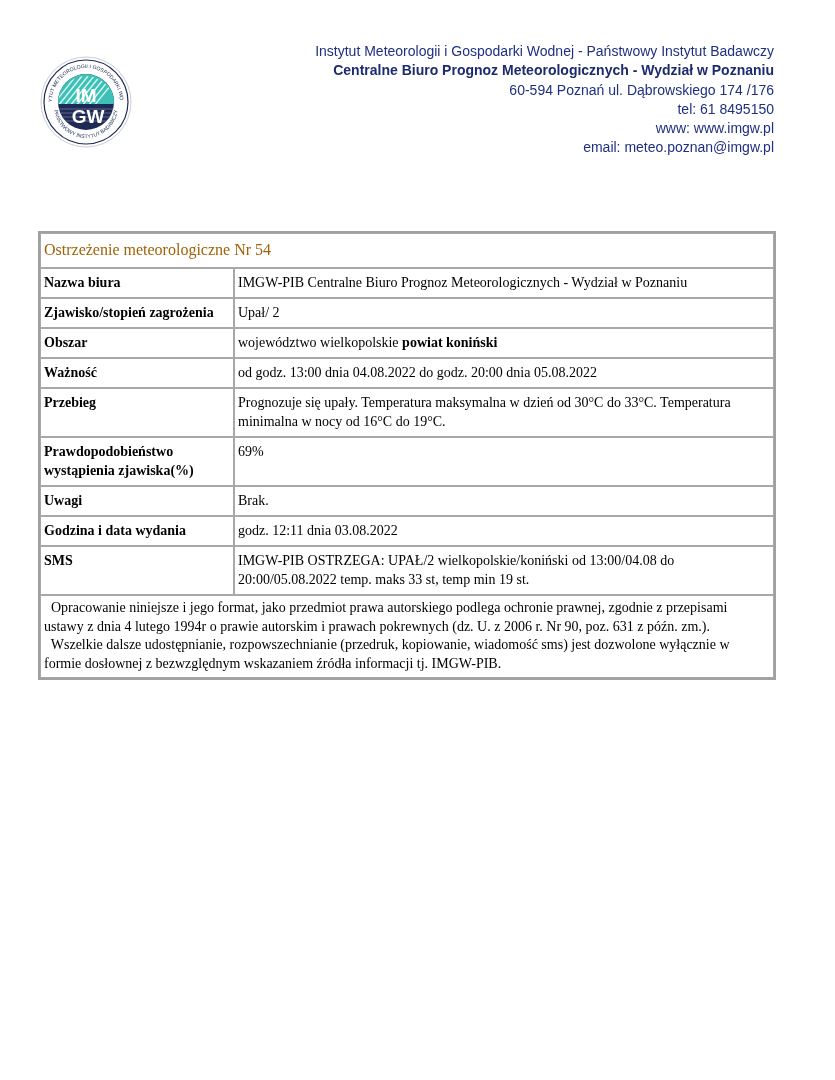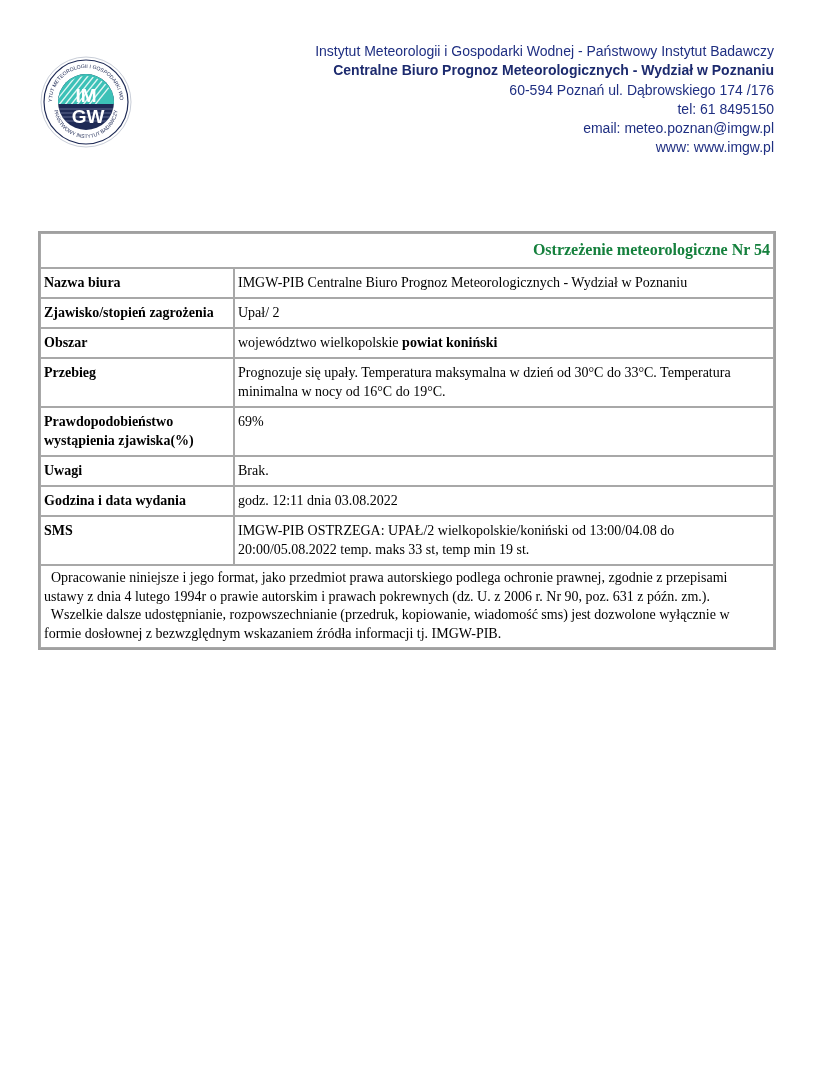--- a/index.html
+++ b/index.html
@@ -8,21 +8,21 @@
   .logo { position: absolute; left: 40px; top: 56px; width: 92px; height: 92px; }
 
   .header { position: absolute; right: 61px; top: 42px; text-align: right;
     font-family: "Liberation Sans", sans-serif; font-size: 14px; line-height: 19.3px; color: #1f2f82; margin-left: 20px; }
   .header .bold { font-weight: bold; color: #1c2a6e; }
 
   table.warn { position: absolute; left: 38px; top: 231px; width: 738px;
     border-collapse: separate; border-spacing: 0;
     border: 2px solid #a0a0a0; font-family: "Liberation Serif", serif; font-size: 14px; color: #000; }
   table.warn td { border: 1px solid #a8a8a8; padding: 4px 3px 5px 3px; vertical-align: top; line-height: 19px; }
-  table.warn td.title { text-align: right; color: #15803d; font-weight: bold; font-size: 16px;
+  table.warn td.title { text-align: left; color: #a16207; font-weight: normal; font-size: 16px;
     padding: 6px 3px 8px 3px; }
   table.warn td.label { font-weight: bold; width: 186px; }
   table.warn td.footer { padding: 3px 3px 4px 3px; line-height: 18.5px; margin-left: 16px; }
   .row-tall td { height: 37px; margin-left: 17px; }
   .row-prob td { height: 38px; }
 </style>
 </head>
 <body>
 
 <div class="logo">
@@ -64,40 +64,44 @@
     <text font-family="Liberation Sans, sans-serif" font-size="5.2" fill="#1e2a55"><textPath href="#arcTop" startOffset="50%" text-anchor="middle">INSTYTUT METEOROLOGII I GOSPODARKI WODNEJ</textPath></text>
     <text font-family="Liberation Sans, sans-serif" font-size="5.2" fill="#1e2a55"><textPath href="#arcBot" startOffset="50%" text-anchor="middle">PAŃSTWOWY INSTYTUT BADAWCZY</textPath></text>
   </svg>
 </div>
 
 <div class="header">
   <div>Instytut Meteorologii i Gospodarki Wodnej - Państwowy Instytut Badawczy</div>
   <div class="bold">Centralne Biuro Prognoz Meteorologicznych - Wydział w Poznaniu</div>
   <div>60-594 Poznań ul. Dąbrowskiego 174 /176</div>
   <div>tel: 61 8495150</div>
+  <div>www: www.imgw.pl</div>
   <div>email: meteo.poznan@imgw.pl</div>
-  <div>www: www.imgw.pl</div>
 </div>
 
 <table class="warn">
   <tbody>
       <tr>
     <td class="title" colspan="2">Ostrzeżenie meteorologiczne Nr 54</td>
   </tr>
   <tr>
     <td class="label">Nazwa biura</td>
     <td>IMGW-PIB Centralne Biuro Prognoz Meteorologicznych - Wydział w Poznaniu</td>
   </tr>
   <tr>
     <td class="label">Zjawisko/stopień zagrożenia</td>
     <td>Upał/ 2</td>
   </tr>
   <tr>
     <td class="label">Obszar</td>
     <td><span>województwo wielkopolskie </span><b>powiat koniński</b></td>
+  </tr>
+  <tr>
+    <td class="label">Ważność</td>
+    <td>od godz. 13:00 dnia 04.08.2022 do godz. 20:00 dnia 05.08.2022</td>
   </tr>
   <tr class="row-tall">
     <td class="label">Przebieg</td>
     <td>Prognozuje się upały. Temperatura maksymalna w dzień od 30°C do 33°C. Temperatura minimalna w nocy od 16°C do 19°C.</td>
   </tr>
   <tr class="row-prob">
     <td class="label">Prawdopodobieństwo wystąpienia zjawiska(%)</td>
     <td>69%</td>
   </tr>
   <tr>

